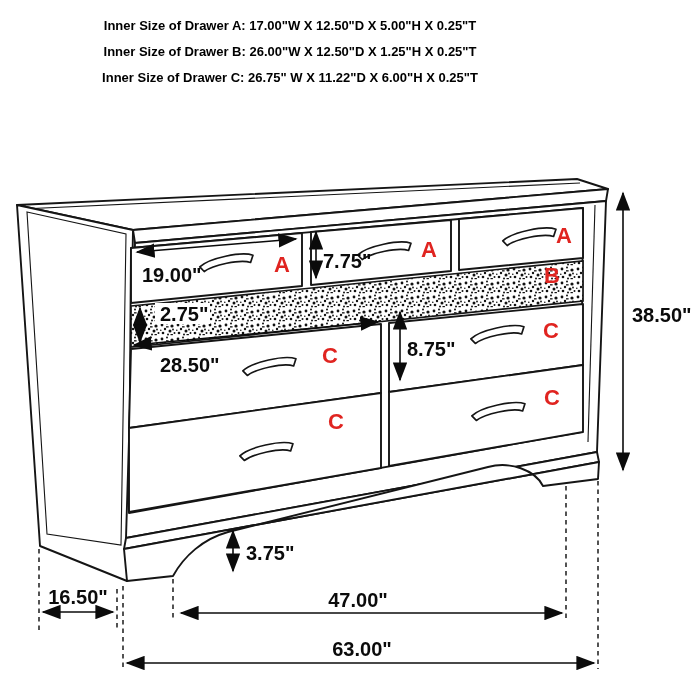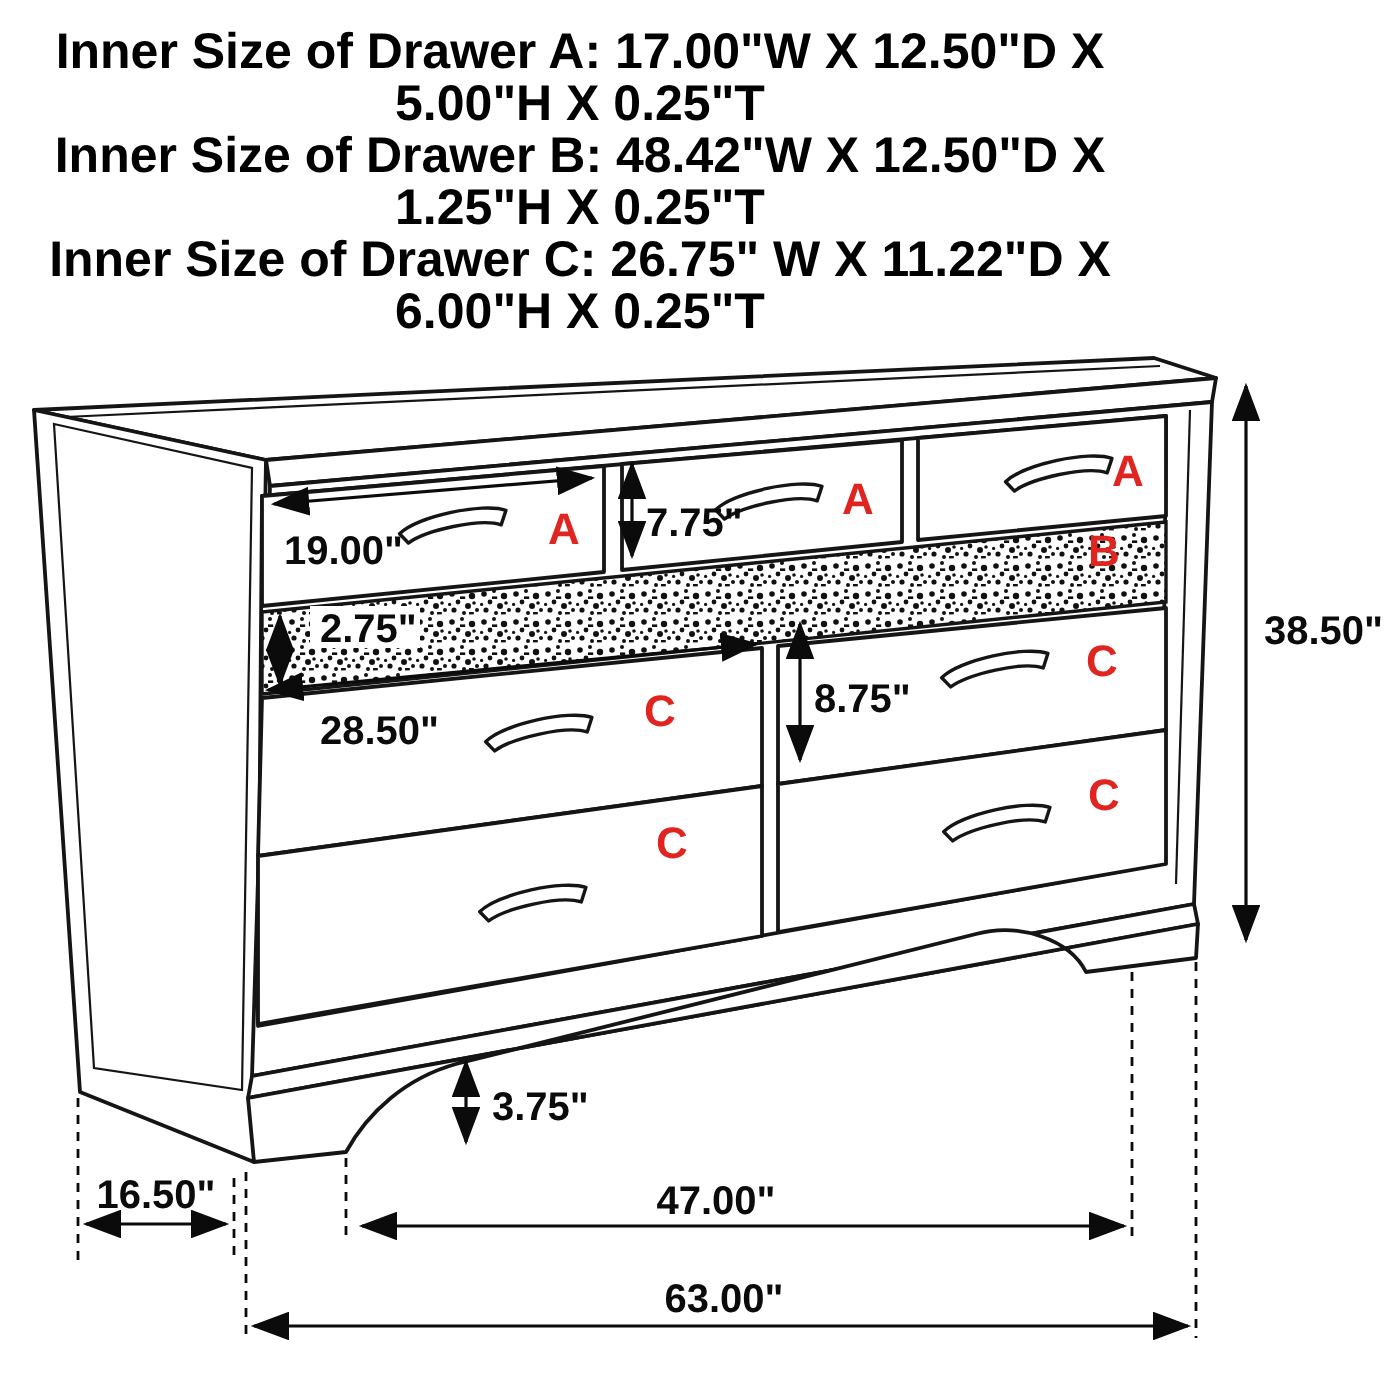--- a/index.html
+++ b/index.html
@@ -1,36 +1,36 @@
 <!DOCTYPE html>
 <html><head>
 <meta charset="utf-8">
 <style>
   html,body{margin:0;padding:0;background:#ffffff;}
   #stage{position:relative;width:700px;height:700px;background:#fff;overflow:hidden;
          font-family:"Liberation Sans",sans-serif;}
   #header{position:absolute;top:13px;left:0;width:580px;text-align:center;
-          font-weight:bold;font-size:25px;line-height:26px;color:#000;}
+          font-weight:bold;font-size:13px;line-height:26px;color:#000;}
   svg text{font-family:"Liberation Sans",sans-serif;font-weight:bold;}
   .dim{font-size:20px;fill:#0b0b0b;}
   .dim-mid{text-anchor:middle;}
   .red{font-size:22px;text-anchor:middle;}
   .fill{fill:#ffffff;stroke:#151515;stroke-width:1.9;stroke-linejoin:round;}
   .thin{stroke:#151515;stroke-width:1.1;fill:none;}
   .dimln{stroke:#0b0b0b;stroke-width:1.6;fill:none;}
   .dash{stroke:#0b0b0b;stroke-width:1.4;fill:none;stroke-dasharray:4.5 4;}
 </style>
 </head>
 <body>
 
 <div id="stage">
 
   <div id="header">
     <div>Inner Size of Drawer A: 17.00"W X 12.50"D X 5.00"H X 0.25"T</div>
-    <div>Inner Size of Drawer B: 48.42"W X 12.50"D X 1.25"H X 0.25"T</div>
+    <div>Inner Size of Drawer B: 26.00"W X 12.50"D X 1.25"H X 0.25"T</div>
     <div>Inner Size of Drawer C: 26.75" W X 11.22"D X 6.00"H X 0.25"T</div>
   </div>
 
   <svg width="700" height="700" viewBox="0 0 700 700">
     <defs>
       <marker id="ae" orient="auto" markerWidth="13" markerHeight="9" refX="11" refY="4.5">
         <path d="M0,0 L12,4.5 L0,9 Z" fill="#0b0b0b"></path>
       </marker>
       <marker id="as" orient="auto-start-reverse" markerWidth="13" markerHeight="9" refX="11" refY="4.5">
         <path d="M0,0 L12,4.5 L0,9 Z" fill="#0b0b0b"></path>

